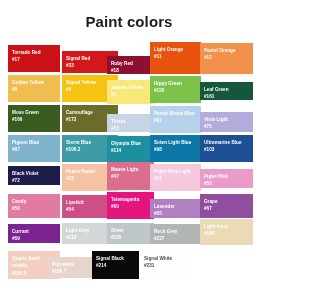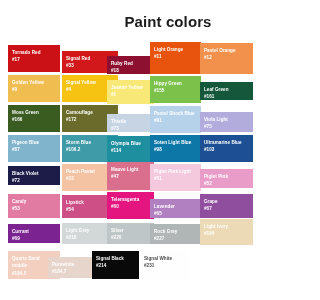--- a/index.html
+++ b/index.html
@@ -22,21 +22,20 @@
   .page-title {
     position: absolute;
     left: 0;
     top: 13px;
     width: 258px;
     text-align: center;
     font-size: 15px;
     font-weight: bold;
     color: #1c1c1c;
     letter-spacing: 0.1px;
-    padding-left: 39px;
   }
   .swatch-grid {
     position: absolute;
     left: 0;
     top: 42px;
     width: 258px;
     height: 258px;
   }
   .swatch {
     position: absolute;

